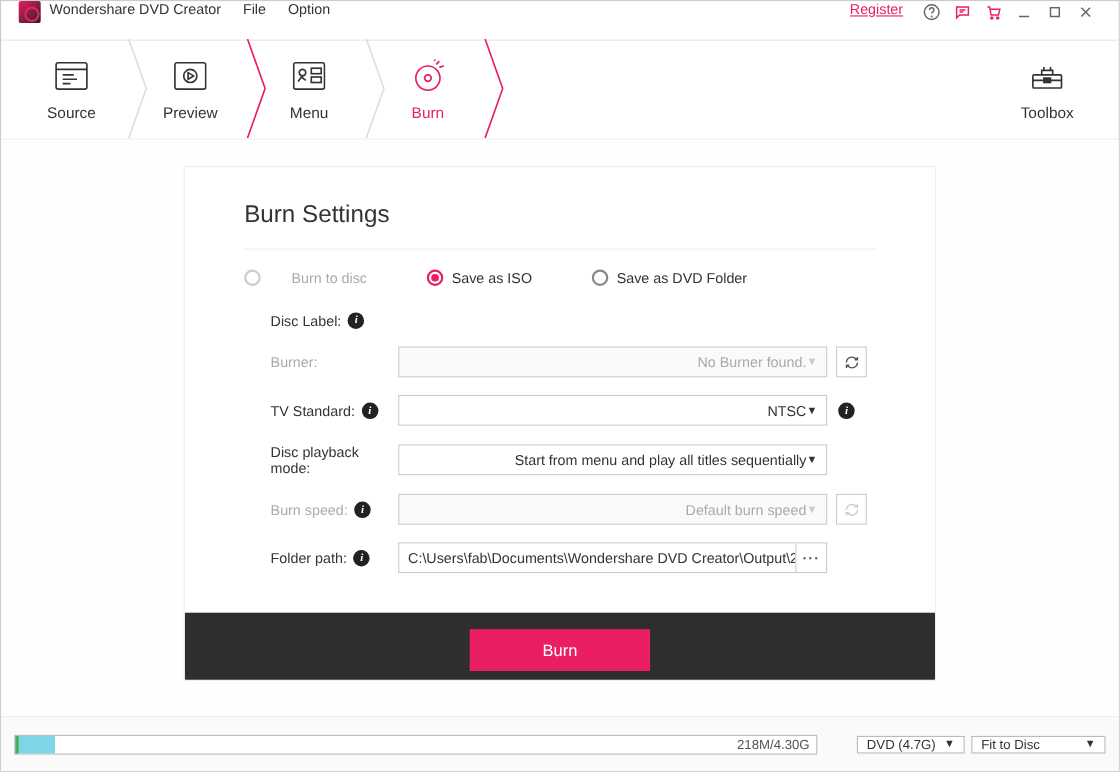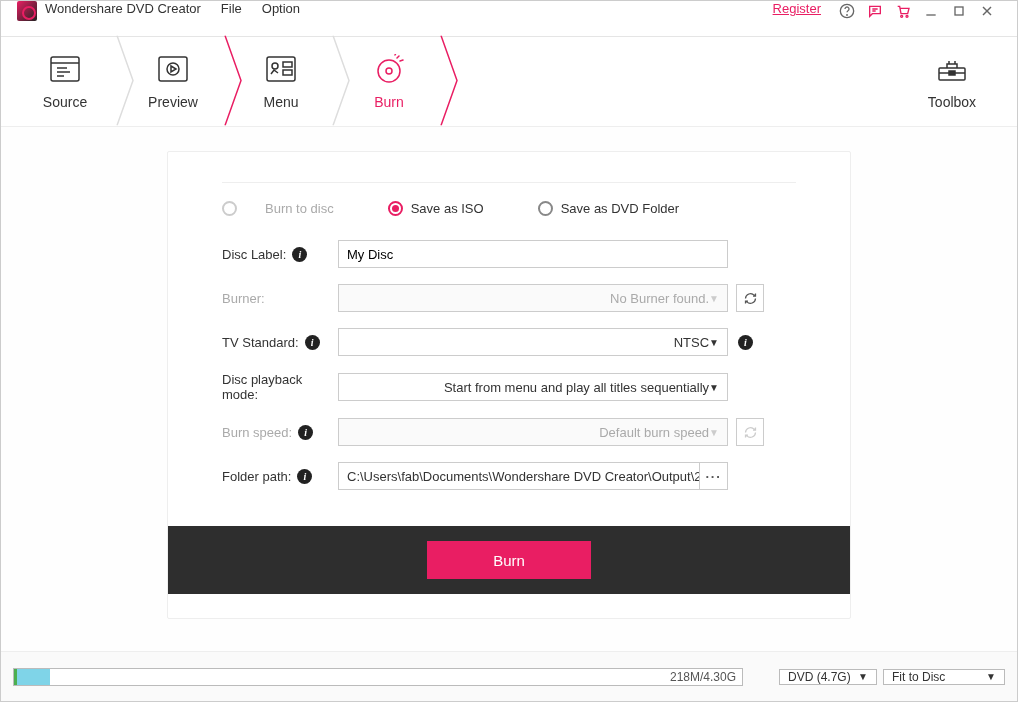--- a/index.html
+++ b/index.html
@@ -38,21 +38,21 @@
 
 .radio-row { display: flex; align-items: center; margin-bottom: 24px; }
 .radio-option { display: flex; align-items: center; margin-right: 54px; cursor: pointer; }
 .radio-option.disabled { color: #aaa; cursor: default; gap: 20px; }
 .radio-circle { width: 15px; height: 15px; border: 2px solid #888; border-radius: 50%; margin-right: 8px; position: relative; }
 .radio-option.disabled .radio-circle { border-color: #ccc; }
 .radio-option.selected .radio-circle { border-color: #e91e63; }
 .radio-option.selected .radio-circle::after { content: ''; position: absolute; top: 2px; left: 2px; right: 2px; bottom: 2px; background: #e91e63; border-radius: 50%; }
 
 .form-row { display: flex; align-items: center; margin-bottom: 16px; }
-.form-label { width: 116px; font-size: 13px; color: #333; display: flex; align-items: flex-end; }
+.form-label { width: 116px; font-size: 13px; color: #333; display: flex; align-items: flex-end; margin-left: 24px; }
 .form-label.disabled { color: #aaa; }
 .info-icon { width: 15px; height: 15px; background: #222; color: #fff; border-radius: 50%; display: inline-flex; align-items: center; justify-content: center; font-size: 10px; font-style: italic; font-weight: bold; margin-left: 6px; font-family: Georgia, serif; }
 .info-icon.after-input { margin-left: 10px; }
 .form-input, .form-select { height: 28px; border: 1px solid #ccc; padding: 0 8px; font-size: 13px; background: #fff; }
 .form-input { width: 390px; }
 .form-select { width: 390px; position: relative; display: flex; align-items: center; justify-content: flex-end; cursor: pointer; }
 .form-select.disabled { background: #fafafa; color: #aaa; cursor: default; }
 .form-select.disabled .caret { color: #ccc; }
 .caret { font-size: 10px; color: #333; }
 .refresh-btn { width: 28px; height: 28px; border: 1px solid #ccc; margin-left: 8px; display: flex; align-items: center; justify-content: center; cursor: pointer; background: #fff; }
@@ -189,20 +189,21 @@
           <path d="M12 8 V5 M18 8 V5"></path>
         </svg>
     </div>
     <span class="step-label">Toolbox</span>
   </div>
 </div>
 
 <div class="main">
   <div class="panel">
     <div class="panel-body">
+      <h2 class="panel-title">Burn Settings</h2>
       <hr class="panel-divider">
 
       <div class="radio-row">
         <div class="radio-option disabled">
           <span class="radio-circle"></span>
           <span>Burn to disc</span>
         </div>
         <div class="radio-option selected">
           <span class="radio-circle"></span>
           <span>Save as ISO</span>
@@ -211,21 +212,20 @@
           <span class="radio-circle"></span>
           <span>Save as DVD Folder</span>
         </div>
       </div>
 
       <div class="form-row">
         <div class="form-label">
           <span>Disc Label:</span>
           <span class="info-icon">i</span>
         </div>
-        <input class="form-input" value="My Disc" style="">
       </div>
 
       <div class="form-row">
         <div class="form-label disabled">
           <span>Burner:</span>
         </div>
         <div class="form-select disabled">
           <span>No Burner found.</span>
           <span class="caret">▼</span>
         </div>

